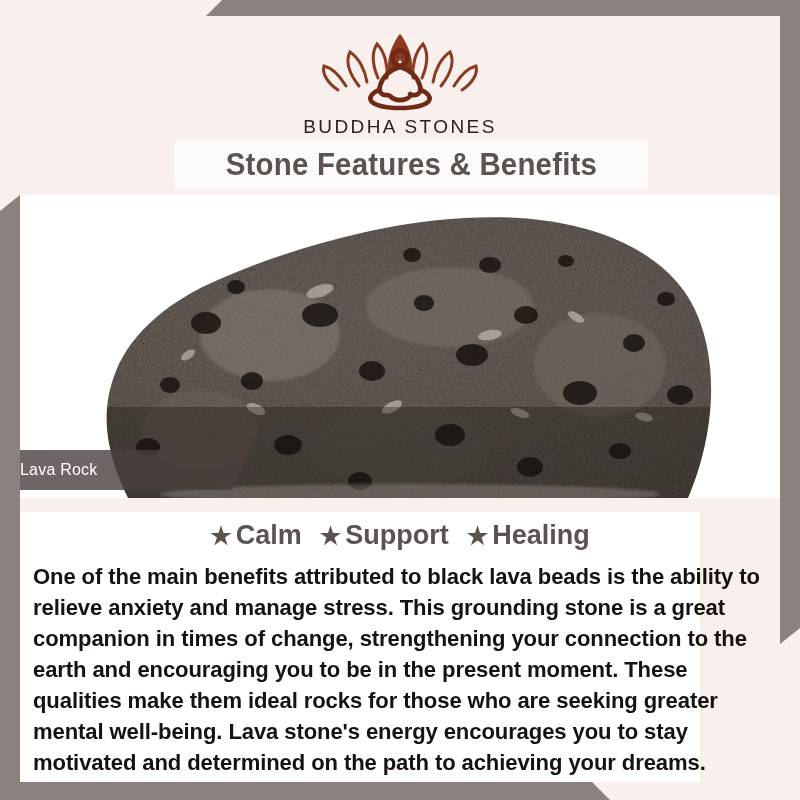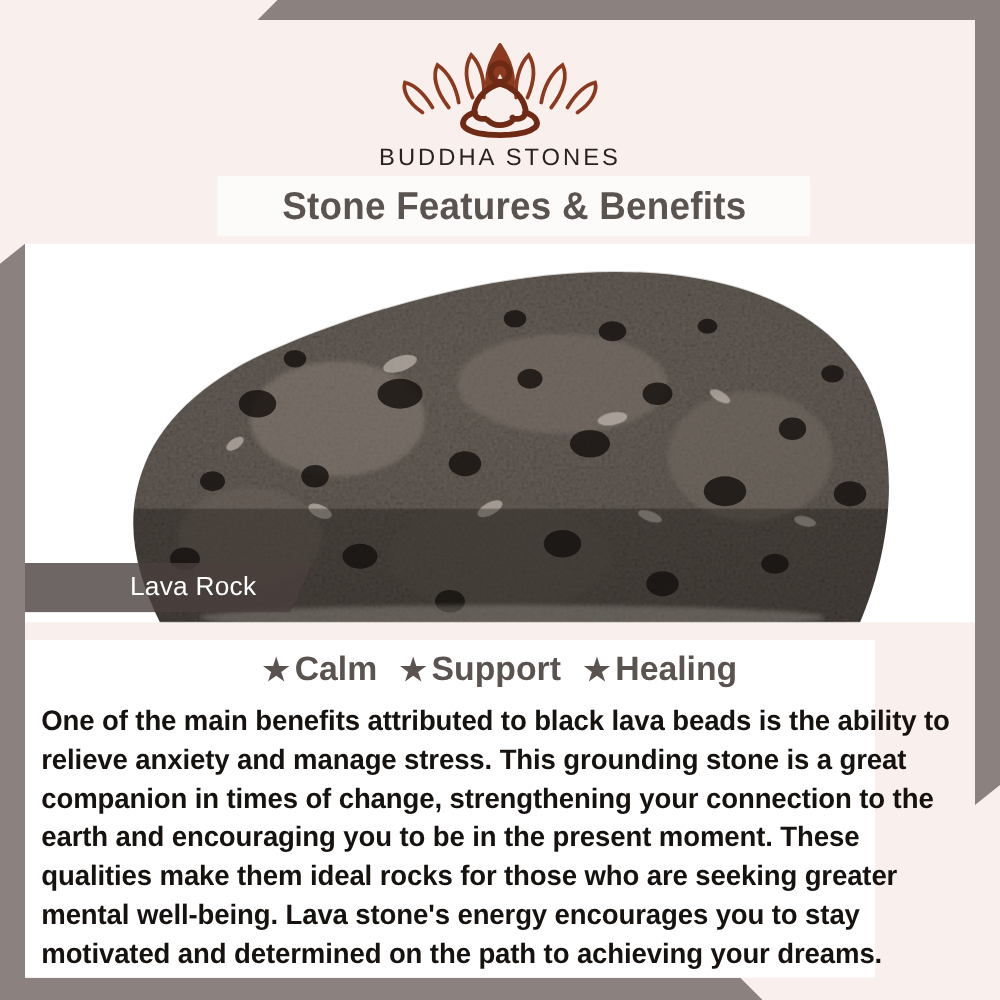--- a/index.html
+++ b/index.html
@@ -113,24 +113,23 @@
   #caption-bar {
     position: absolute;
     left: 20px; top: 450px;
     width: 230px; height: 40px;
     background: rgba(74,64,61,0.80);
     clip-path: polygon(0 0, 230px 0, 212px 40px, 0 40px);
     display: flex;
     align-items: center;
   }
   #caption-label {
-    margin-left: 84px;
     color: #ffffff;
     font-family: "Liberation Sans Narrow", "Liberation Sans", sans-serif;
-    font-size: 21px;
+    font-size: 16px;
     letter-spacing: 0.2px;
     white-space: nowrap;
   }
 
   
   #separator-band {
     position: absolute;
     left: 20px; top: 498px;
     width: 760px; height: 14px;
     background: #f9efec;

